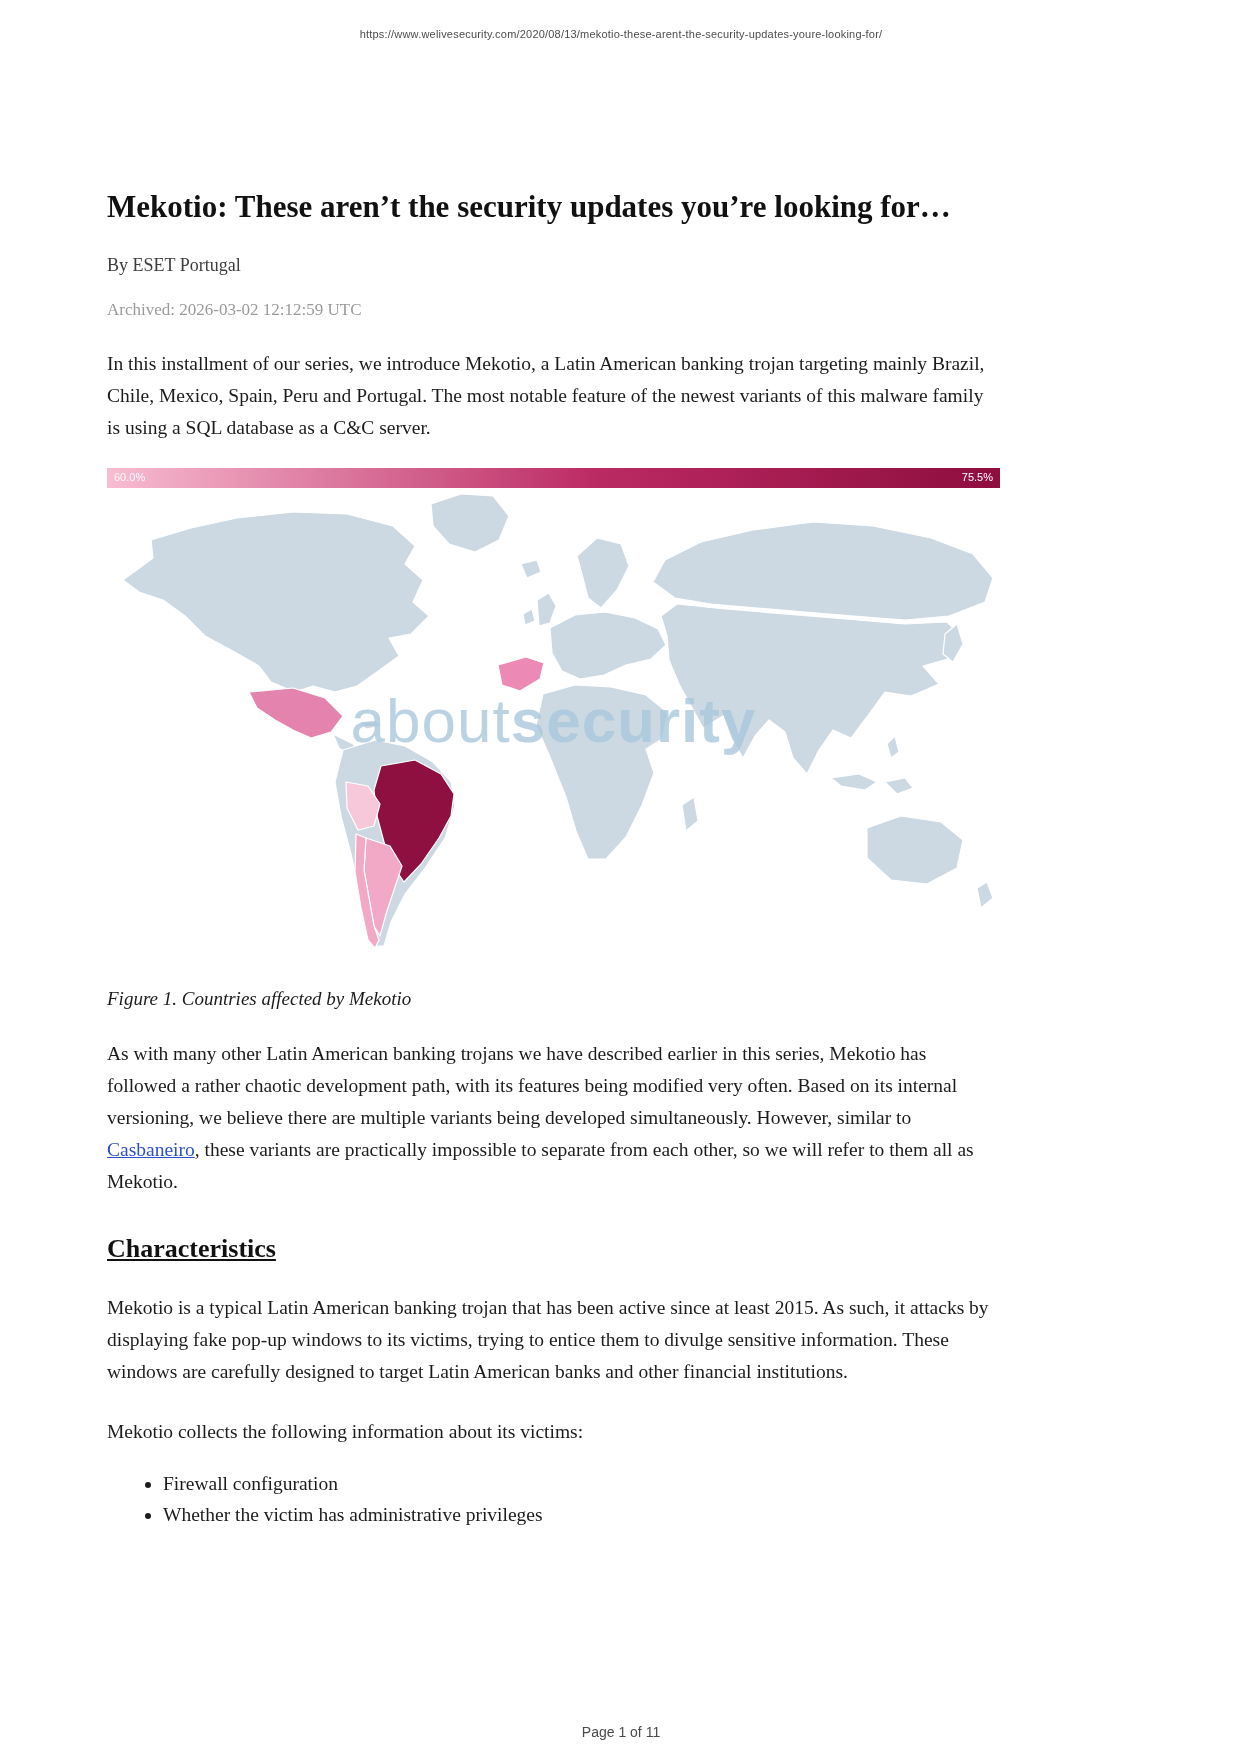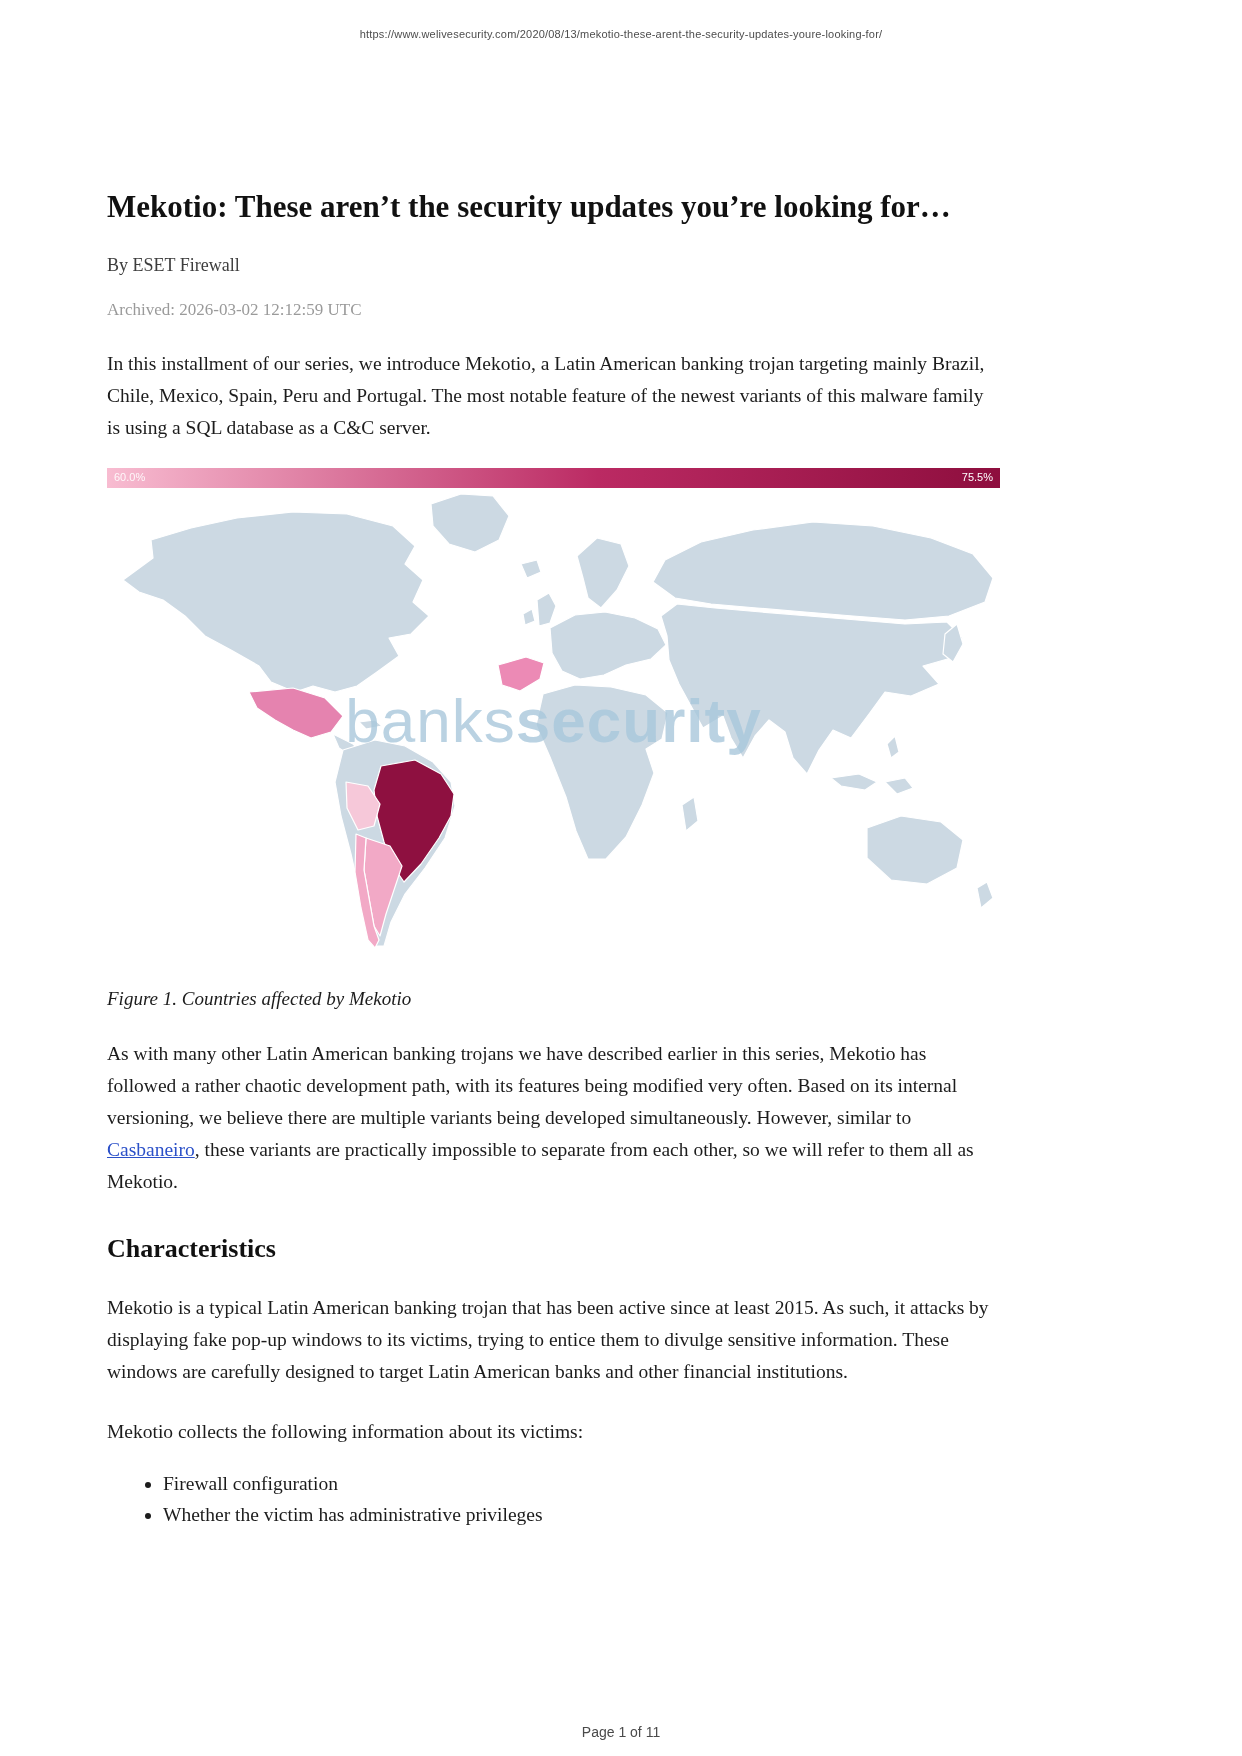--- a/index.html
+++ b/index.html
@@ -35,40 +35,40 @@
   .map-wrap svg { display:block; }
   .watermark {
     position:absolute; left:50%; top:232px; transform:translate(-50%,-50%);
     font-family:"Liberation Sans", sans-serif; font-size:62px; letter-spacing:1px;
     color:var(--watermark); opacity:.8; white-space:nowrap; pointer-events:none;
   }
   .watermark .light { font-weight:normal; }
   .watermark .bold { font-weight:bold; }
 
   .caption { margin-top:40px; font-size:19px; font-style:italic; color:#1c1c1c; }
-  h2.section { margin-top:36px; font-size:26px; font-weight:bold; color:#111; }
+  h2.section { margin-top:36px; font-size:26px; font-weight:bold; color:#111;text-decoration:underline; }
   ul.info-list { margin-top:20px; padding-left:56px; }
   ul.info-list li { font-size:19.5px; line-height:31px; color:#1c1c1c; }
   .page-footer {
     position:absolute; left:0; right:0; bottom:16px; text-align:center;
     font-family:"Liberation Sans", sans-serif; font-size:14px; color:#4a4a4a;
   }
 </style>
 </head>
 <body>
 
 <div class="page">
 
   <header class="url-header">https://www.welivesecurity.com/2020/08/13/mekotio-these-arent-the-security-updates-youre-looking-for/</header>
 
   <main class="content">
 
     <h1 class="title">Mekotio: These aren’t the security updates you’re looking for…</h1>
 
-    <p class="byline">By ESET Firewall</p>
+    <p class="byline">By ESET Portugal</p>
 
     <p class="archived">Archived: 2026-03-02 12:12:59 UTC</p>
 
     <p class="body-text">In this installment of our series, we introduce Mekotio, a Latin American banking trojan targeting mainly Brazil, Chile, Mexico, Spain, Peru and Portugal. The most notable feature of the newest variants of this malware family is using a SQL database as a C&amp;C server.</p>
 
     <figure class="map-figure">
       <div class="legend">
         <span class="min">60.0%</span>
         <span class="max">75.5%</span>
       </div>
@@ -116,21 +116,21 @@
 
             <path fill="var(--brazil)" d="M274,278 L308,272 L334,286 L347,306 L344,328 L332,350 L314,376 L297,394 L286,378 L277,354 L270,328 L267,302 Z"></path>
 
             <path fill="var(--peru)" d="M239,294 L261,298 L273,316 L267,338 L251,342 L240,320 Z"></path>
 
             <path fill="var(--argentina)" d="M259,350 L283,358 L295,378 L287,402 L279,426 L273,448 L267,438 L262,410 L257,382 Z"></path>
 
             <path fill="var(--chile)" d="M249,346 L259,350 L257,382 L262,410 L267,438 L272,452 L268,460 L261,452 L254,420 L248,384 Z"></path>
           </g>
         </svg>
-        <div class="watermark"><span class="light">banks</span><span class="bold">security</span></div>
+        <div class="watermark"><span class="light">about</span><span class="bold">security</span></div>
       </div>
     </figure>
 
     <p class="caption">Figure 1. Countries affected by Mekotio</p>
 
     <p class="body-text"><span>As with many other Latin American banking trojans we have described earlier in this series, Mekotio has followed a rather chaotic development path, with its features being modified very often. Based on its internal versioning, we believe there are multiple variants being developed simultaneously. However, similar to </span><a href="#">Casbaneiro</a><span>, these variants are practically impossible to separate from each other, so we will refer to them all as Mekotio.</span></p>
 
     <h2 class="section">Characteristics</h2>
 
     <p class="body-text">Mekotio is a typical Latin American banking trojan that has been active since at least 2015. As such, it attacks by displaying fake pop-up windows to its victims, trying to entice them to divulge sensitive information. These windows are carefully designed to target Latin American banks and other financial institutions.</p>

